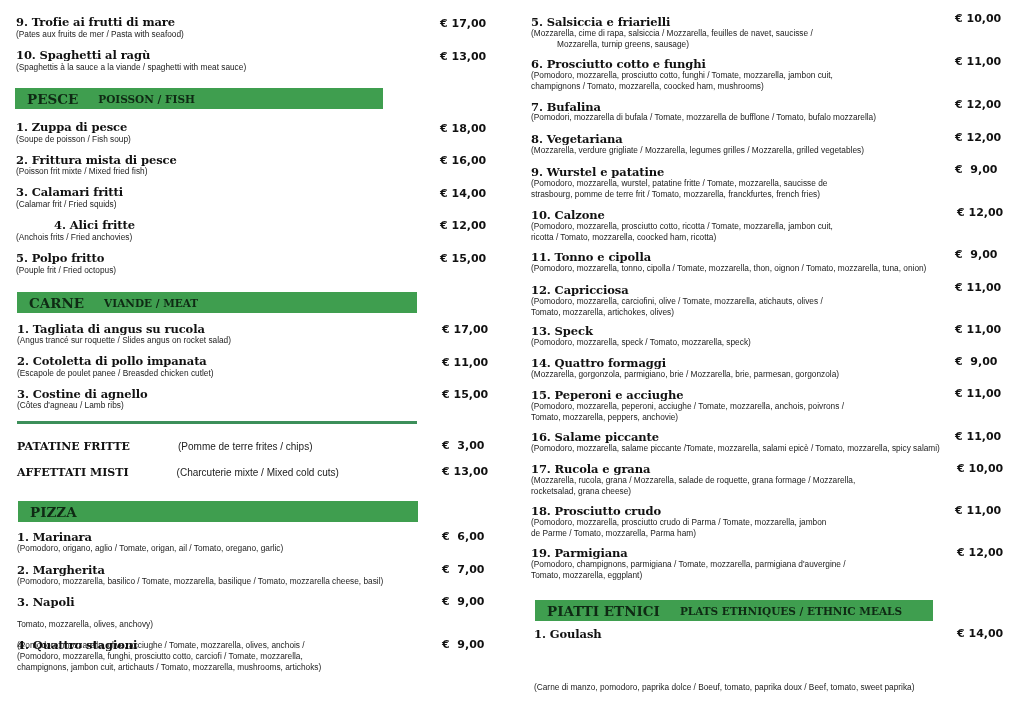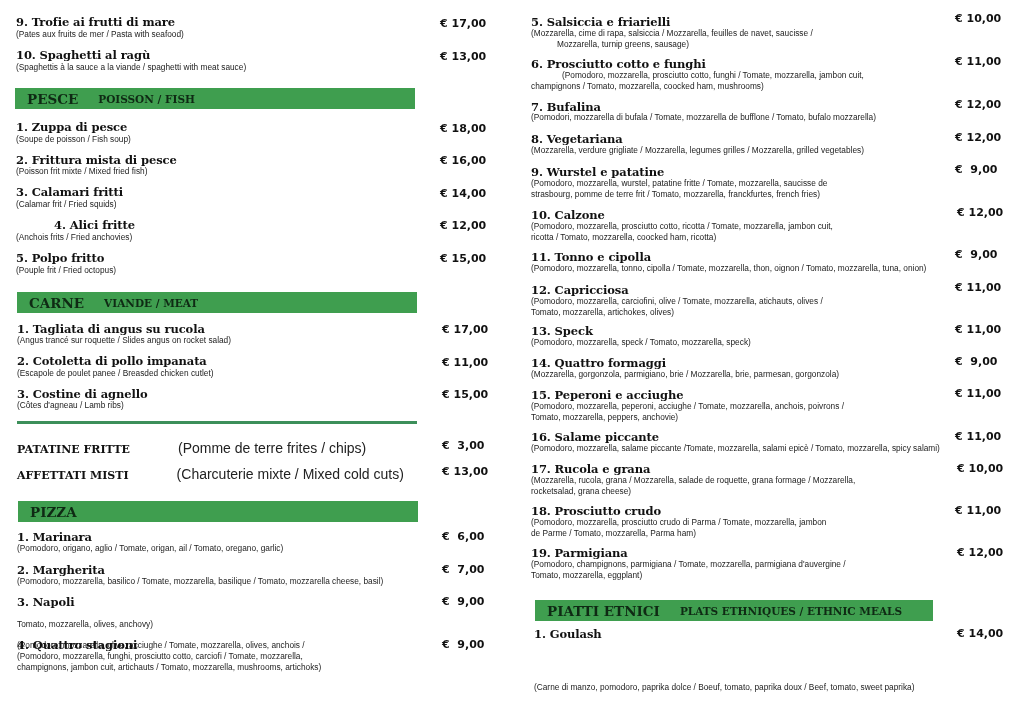--- a/index.html
+++ b/index.html
@@ -21,36 +21,36 @@
   }
   .band {
     position:absolute; height:21px; background:#3f9e4f;
     box-sizing:border-box; padding-left:12px; display:flex; align-items:center;
     white-space:nowrap;
   }
   .band .big { font-family:"DejaVu Serif", serif; font-weight:bold; font-size:13.5px; color:#0f2a14; }
   .band .small { font-family:"DejaVu Serif", serif; font-weight:bold; font-size:10.5px; color:#0f2a14; margin-left:20px; }
   .rule { position:absolute; height:3px; background:#3c8f5a; }
   .extra-name { position:absolute; font-family:"DejaVu Serif", serif; font-weight:bold; font-size:11px; color:#111; white-space:nowrap; }
-  .extra-name .note { font-family:"Liberation Sans", sans-serif; font-weight:normal; font-size:14px; color:#222; margin-left:4px;padding-left:44px; }
+  .extra-name .note { font-family:"Liberation Sans", sans-serif; font-weight:normal; font-size:10px; color:#222; margin-left:4px;padding-left:44px; }
 </style>
 </head>
 <body>
 
 <div>
 
   <div class="item-name" style="left:16px;top:15px;">9. Trofie ai frutti di mare</div>
   <div class="item-desc" style="left:16px;top:29px;">(Pates aux fruits de mer / Pasta with seafood)</div>
   <div class="price" style="left:440px;top:17px;">€ 17,00</div>
 
   <div class="item-name" style="left:16px;top:48px;">10. Spaghetti al ragù</div>
   <div class="item-desc" style="left:16px;top:62px;">(Spaghettis à la sauce a la viande / spaghetti with meat sauce)</div>
   <div class="price" style="left:440px;top:50px;">€ 13,00</div>
 
-  <div class="band" style="left:15px;top:88px;width:400px;">
+  <div class="band" style="left:15px;top:88px;width:368px;">
     <span class="big">PESCE</span>
     <span class="small">POISSON / FISH</span>
   </div>
 
   <div class="item-name" style="left:16px;top:120px;">1. Zuppa di pesce</div>
   <div class="item-desc" style="left:16px;top:134px;">(Soupe de poisson / Fish soup)</div>
   <div class="price" style="left:440px;top:122px;">€ 18,00</div>
 
   <div class="item-name" style="left:16px;top:153px;">2. Frittura mista di pesce</div>
   <div class="item-desc" style="left:16px;top:166px;">(Poisson frit mixte / Mixed fried fish)</div>
@@ -121,21 +121,21 @@
 </div>
 
 <div>
 
   <div class="item-name" style="left:531px;top:15px;">5. Salsiccia e friarielli</div>
   <div class="item-desc" style="left:531px;top:28px;">(Mozzarella, cime di rapa, salsiccia / Mozzarella, feuilles de navet, saucisse /</div>
   <div class="item-desc" style="left:557px;top:39px;">Mozzarella, turnip greens, sausage)</div>
   <div class="price" style="left:955px;top:12px;">€ 10,00</div>
 
   <div class="item-name" style="left:531px;top:57px;">6. Prosciutto cotto e funghi</div>
-  <div class="item-desc" style="left:562px;top:70px;">(Pomodoro, mozzarella, prosciutto cotto, funghi / Tomate, mozzarella, jambon cuit,</div>
+  <div class="item-desc" style="left:531px;top:70px;">(Pomodoro, mozzarella, prosciutto cotto, funghi / Tomate, mozzarella, jambon cuit,</div>
   <div class="item-desc" style="left:531px;top:81px;">champignons / Tomato, mozzarella, coocked ham, mushrooms)</div>
   <div class="price" style="left:955px;top:55px;">€ 11,00</div>
 
   <div class="item-name" style="left:531px;top:100px;">7. Bufalina</div>
   <div class="item-desc" style="left:531px;top:112px;">(Pomodori, mozzarella di bufala / Tomate, mozzarella de bufflone / Tomato, bufalo mozzarella)</div>
   <div class="price" style="left:955px;top:98px;">€ 12,00</div>
 
   <div class="item-name" style="left:531px;top:132px;">8. Vegetariana</div>
   <div class="item-desc" style="left:531px;top:145px;">(Mozzarella, verdure grigliate / Mozzarella, legumes grilles / Mozzarella, grilled vegetables)</div>
   <div class="price" style="left:955px;top:131px;">€ 12,00</div>

